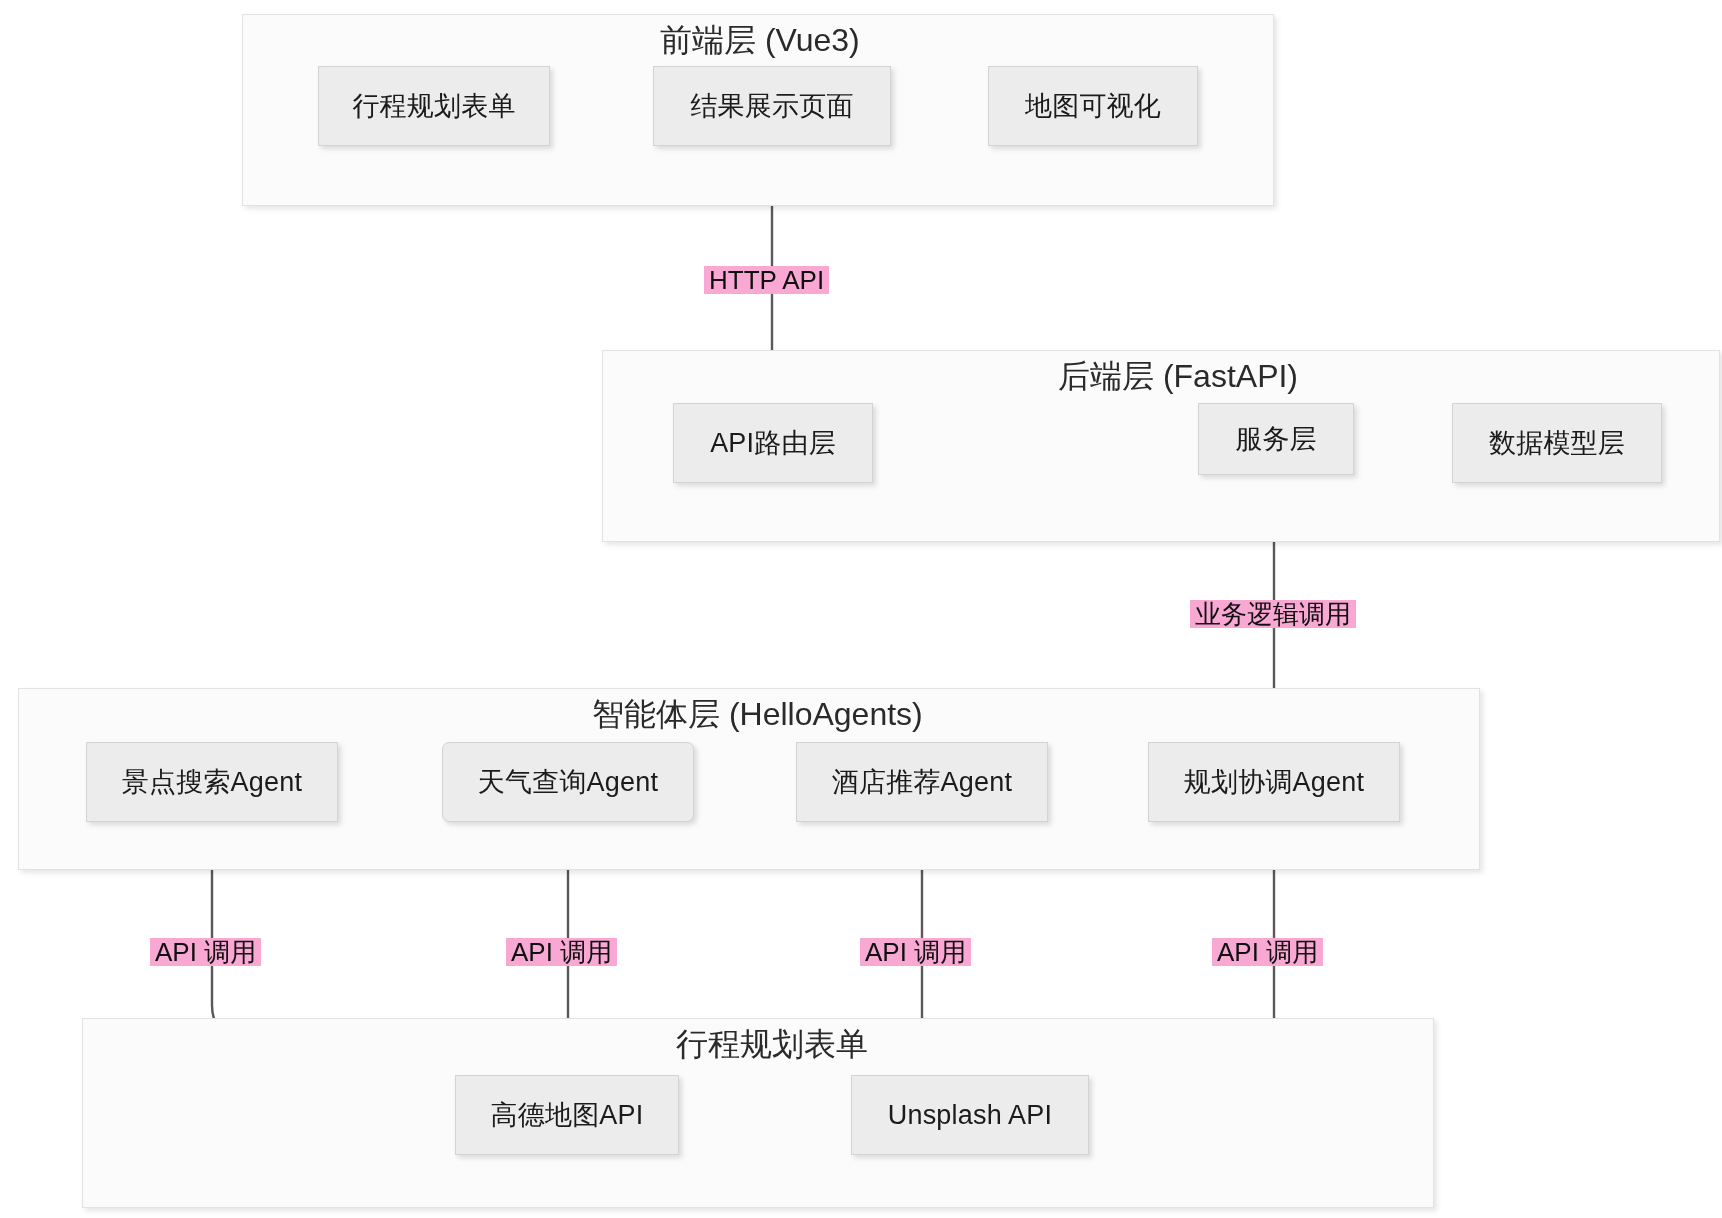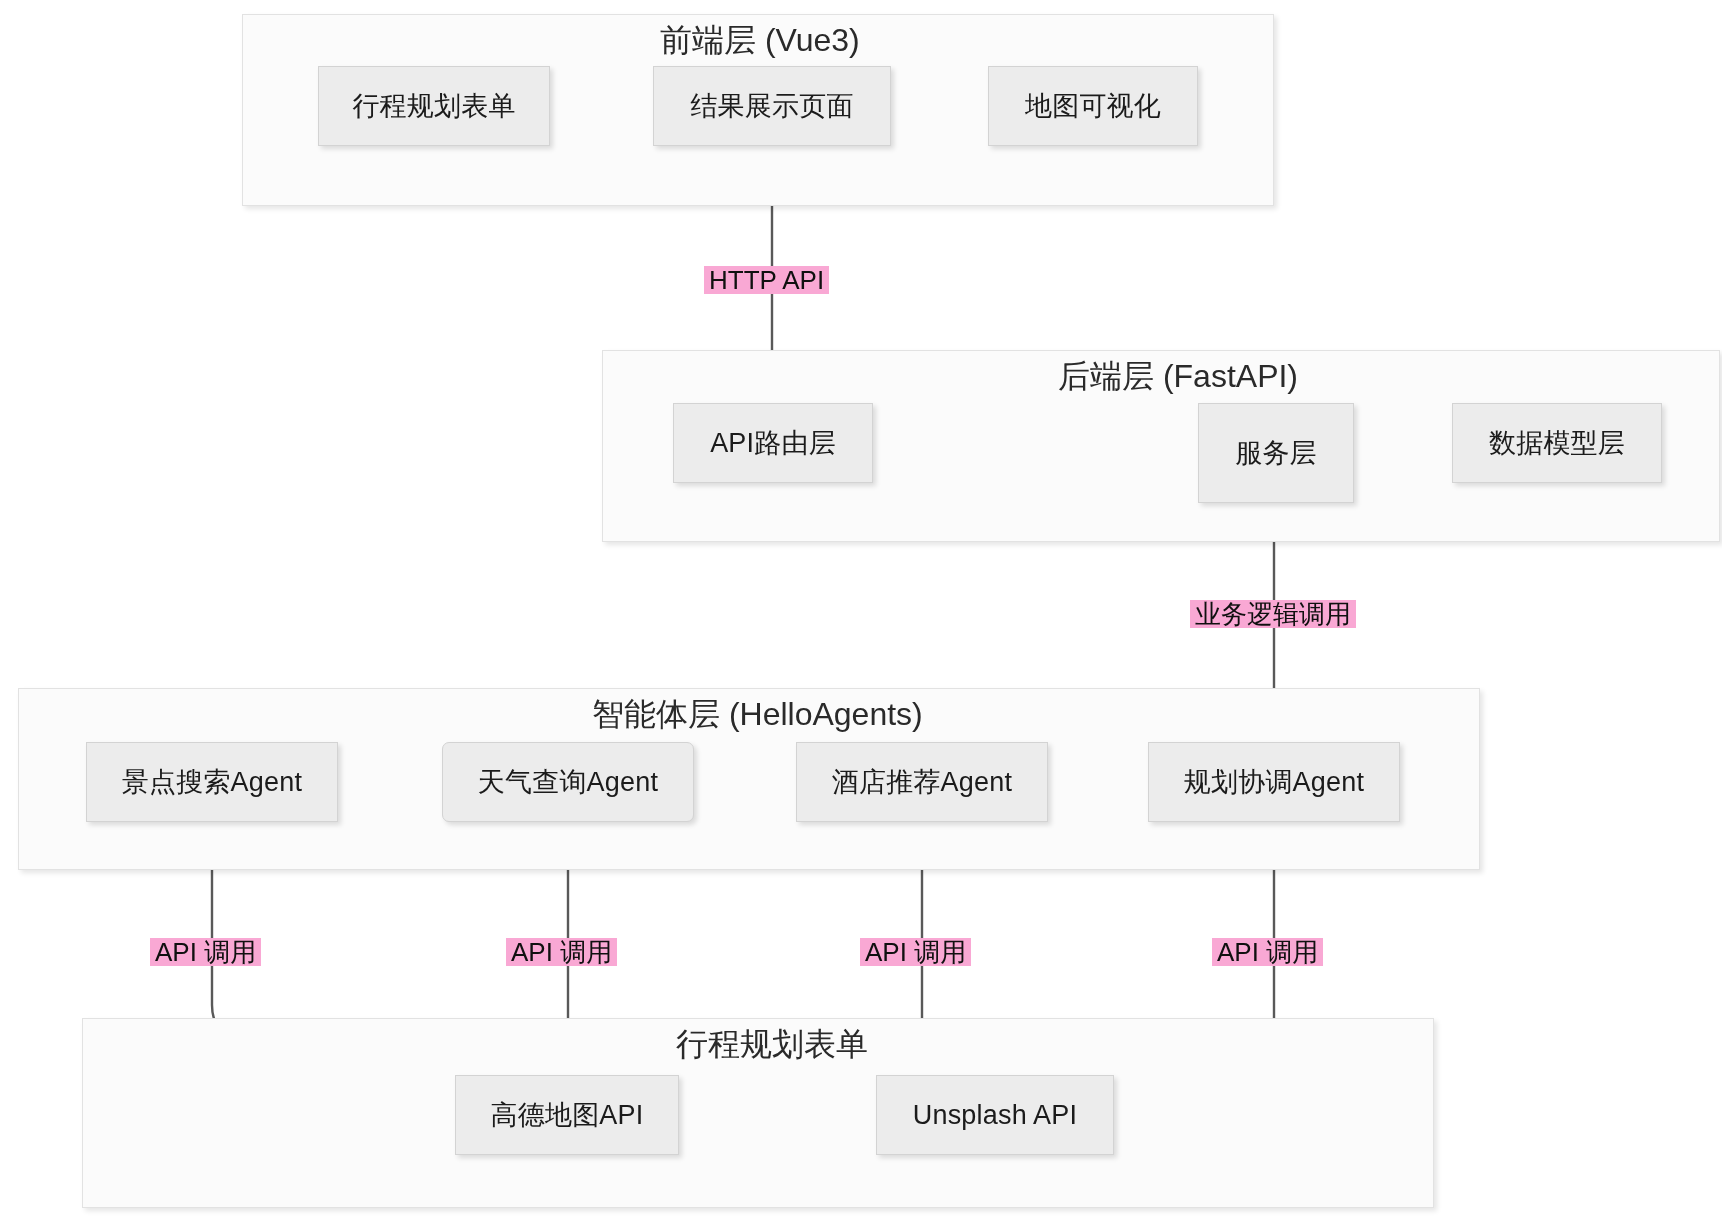--- a/index.html
+++ b/index.html
@@ -99,21 +99,21 @@
   <div class="node" style="left:318px; top:66px; width:232px; height:80px;">行程规划表单</div>
   <div class="node" style="left:653px; top:66px; width:238px; height:80px;">结果展示页面</div>
   <div class="node" style="left:988px; top:66px; width:210px; height:80px;">地图可视化</div>
 
   <div class="edge-label" style="left:704px; top:266px;">HTTP API</div>
 
   <div class="layer" style="left:602px; top:350px; width:1118px; height:192px;"></div>
   <div class="layer-title" style="left:1058px; top:360px;">后端层 (FastAPI)</div>
 
   <div class="node" style="left:673px; top:403px; width:200px; height:80px;">API路由层</div>
-  <div class="node" style="left:1198px; top:403px; width:156px; height:100px;">服务层</div>
+  <div class="node" style="left:1198px; top:403px; width:156px; height:72px;">服务层</div>
   <div class="node" style="left:1452px; top:403px; width:210px; height:80px;">数据模型层</div>
 
   <div class="edge-label" style="left:1190px; top:600px;">业务逻辑调用</div>
 
   <div class="layer" style="left:18px; top:688px; width:1462px; height:182px;"></div>
   <div class="layer-title" style="left:592px; top:698px;">智能体层 (HelloAgents)</div>
 
   <div class="node" style="left:86px; top:742px; width:252px; height:80px;">景点搜索Agent</div>
   <div class="node" style="left:442px; top:742px; width:252px; height:80px;border-radius:7px;">天气查询Agent</div>
   <div class="node" style="left:796px; top:742px; width:252px; height:80px;">酒店推荐Agent</div>
@@ -121,15 +121,15 @@
 
   <div class="edge-label" style="left:150px; top:938px;">API 调用</div>
   <div class="edge-label" style="left:506px; top:938px;">API 调用</div>
   <div class="edge-label" style="left:860px; top:938px;">API 调用</div>
   <div class="edge-label" style="left:1212px; top:938px;">API 调用</div>
 
   <div class="layer" style="left:82px; top:1018px; width:1352px; height:190px;"></div>
   <div class="layer-title" style="left:676px; top:1028px;">行程规划表单</div>
 
   <div class="node" style="left:455px; top:1075px; width:224px; height:80px;">高德地图API</div>
-  <div class="node" style="left:851px; top:1075px; width:238px; height:80px;margin-left:25px;">Unsplash API</div>
+  <div class="node" style="left:851px; top:1075px; width:238px; height:80px;">Unsplash API</div>
 
 </div>
 
 </body></html>

